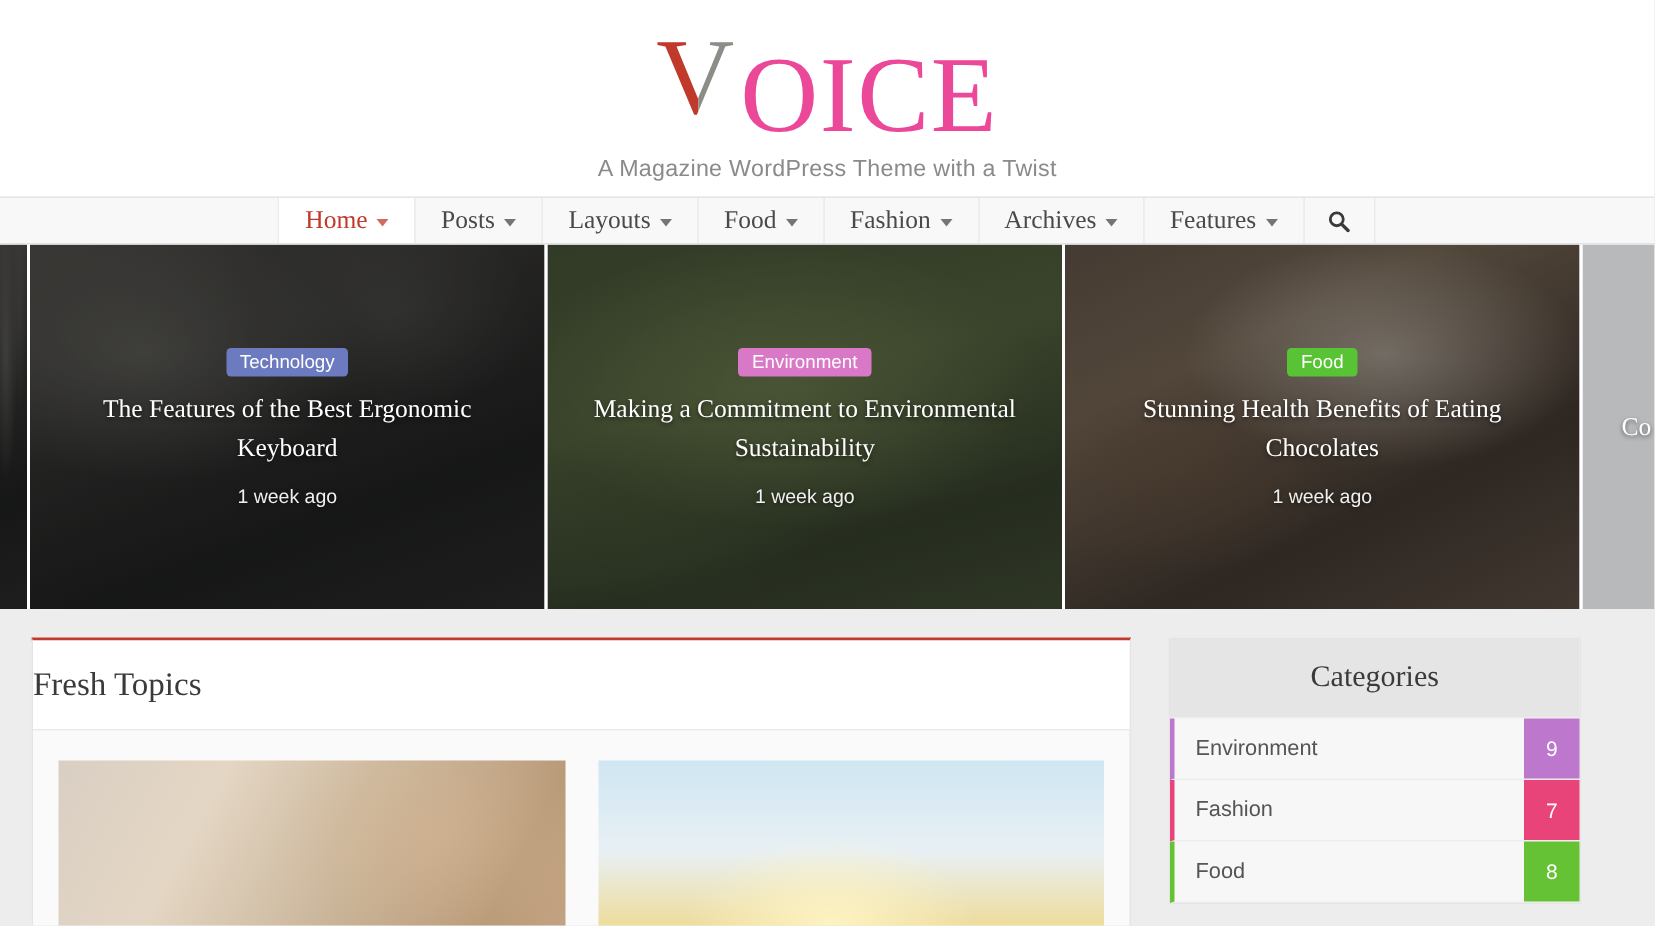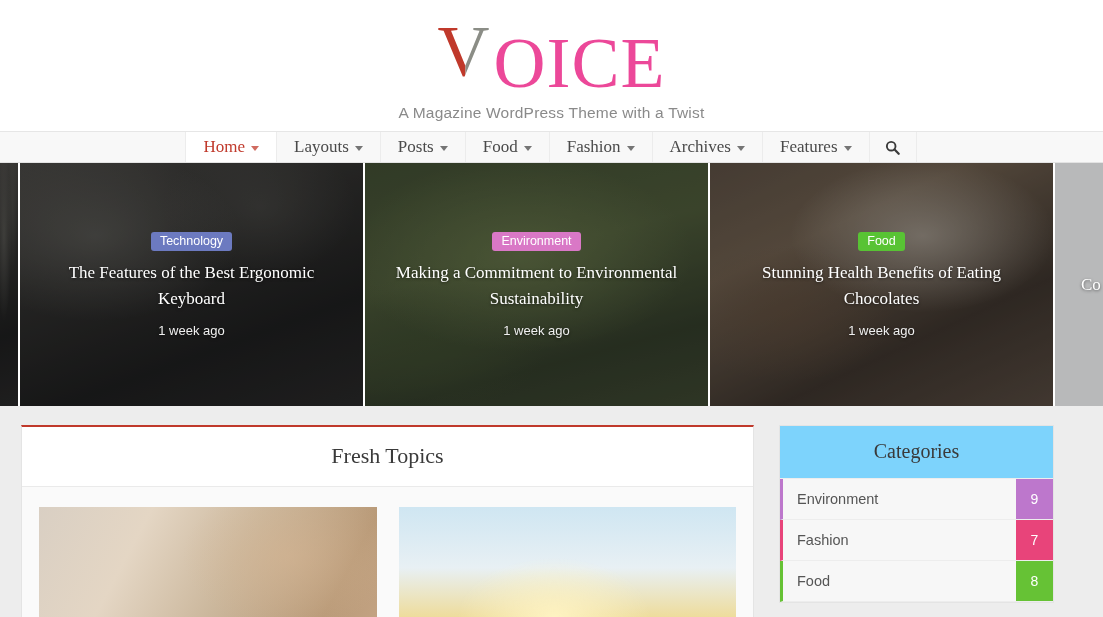--- a/index.html
+++ b/index.html
@@ -220,21 +220,21 @@
 
   .panel {
     background: #fafafa;
     border: 1px solid #e4e4e4;
     border-top: 2px solid #c0392b;
   }
   .panel-header {
     background: #ffffff;
     border-bottom: 1px solid #eaeaea;
     padding: 16px 0 17px;
-    text-align: center;
+    text-align: left;
   }
   .panel-title {
     font-family: "Liberation Serif", serif;
     font-size: 22px;
     font-weight: 400;
     color: #3a3a3a;
   }
   .panel-body { padding: 20px 17px 0; }
 
   .topic-grid {
@@ -258,21 +258,21 @@
       radial-gradient(ellipse 42% 46% at 46% 58%, rgba(255,244,196,.95), transparent 68%),
       linear-gradient(180deg, #cfe6f2 0%, #e8f0f4 32%, #efd98e 62%, #d9b64c 80%, #c9a43c 100%);
   }
 
   
   .widget {
     background: #fafafa;
     border: 1px solid #e4e4e4;
   }
   .widget-header {
-    background: #7dd3fc;
+    background: #e5e5e5;
     padding: 14px 0 15px;
     text-align: center;
     border-bottom: 1px solid #ededed;
   }
   .widget-title {
     font-family: "Liberation Serif", serif;
     font-size: 20px;
     font-weight: 400;
     color: #3a3a3a;
   }
@@ -315,25 +315,25 @@
   <div class="tagline">A Magazine WordPress Theme with a Twist</div>
 </header>
 
 <nav class="main-nav">
   <div class="nav-inner" id="nav-inner">
       <div class="nav-item active">
         <span>Home</span>
         <span class="caret"></span>
       </div>
       <div class="nav-item">
+        <span>Posts</span>
+        <span class="caret"></span>
+      </div>
+      <div class="nav-item">
         <span>Layouts</span>
-        <span class="caret"></span>
-      </div>
-      <div class="nav-item">
-        <span>Posts</span>
         <span class="caret"></span>
       </div>
       <div class="nav-item">
         <span>Food</span>
         <span class="caret"></span>
       </div>
       <div class="nav-item">
         <span>Fashion</span>
         <span class="caret"></span>
       </div>

